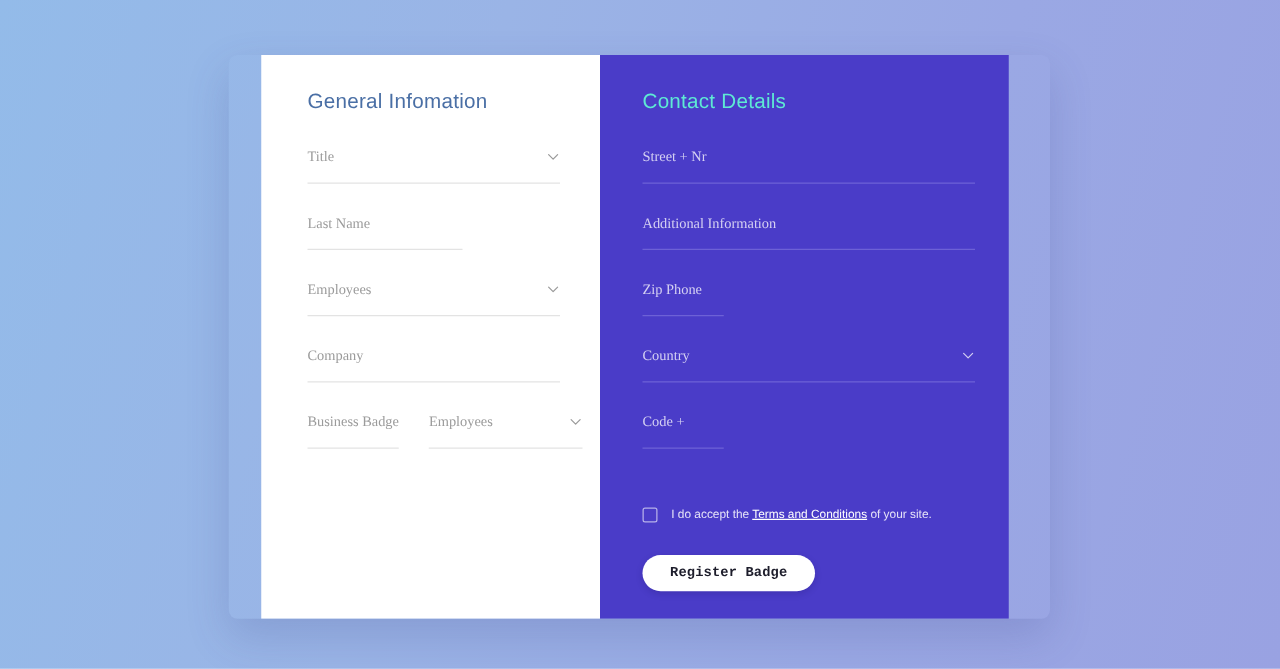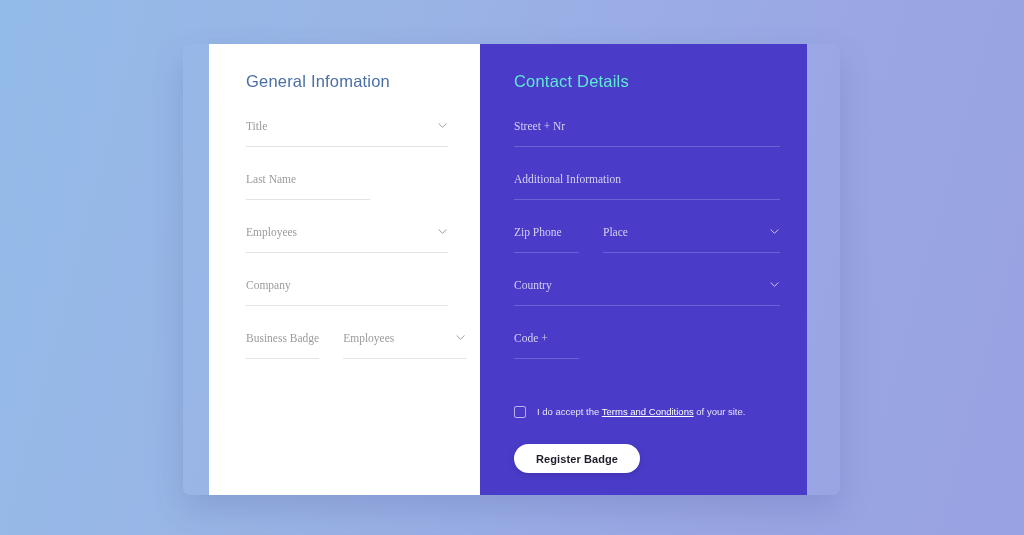--- a/index.html
+++ b/index.html
@@ -158,21 +158,21 @@
     margin-top: 26px;
     display: inline-flex;
     align-items: center;
     justify-content: center;
     height: 29px;
     padding: 0 22px;
     background: #ffffff;
     color: #1d1d2b;
     border: none;
     border-radius: 15px;
-    font-family: Liberation Sans, sans-serif;
+    font-family: Liberation Mono, monospace;
     font-size: 11px;
     font-weight: bold;
     letter-spacing: 0.1px;
     cursor: pointer;
     box-shadow: 0 2px 6px rgba(20, 10, 80, 0.18);
   }
 </style>
 </head>
 <body>
 
@@ -260,28 +260,20 @@
       </div>
     </div>
 
     <div class="spacer-8"></div>
 
     
     <div class="row gap-wide">
       <div class="field w-small">
         <span class="ph">Zip Phone</span>
       </div>
-      <div class="field w-grow">
-        <span class="ph">Place</span>
-        <span class="chev">
-          <svg viewBox="0 0 10 10">
-              <path d="M1 3 L5 7 L9 3" fill="none" stroke="#cfcaf0" stroke-width="1.1" stroke-linecap="round" stroke-linejoin="round"></path>
-            </svg>
-        </span>
-      </div>
     </div>
 
     <div class="spacer-8"></div>
 
     
     <div class="row">
       <div class="field w-full">
         <span class="ph">Country</span>
         <span class="chev">
           <svg viewBox="0 0 10 10">

